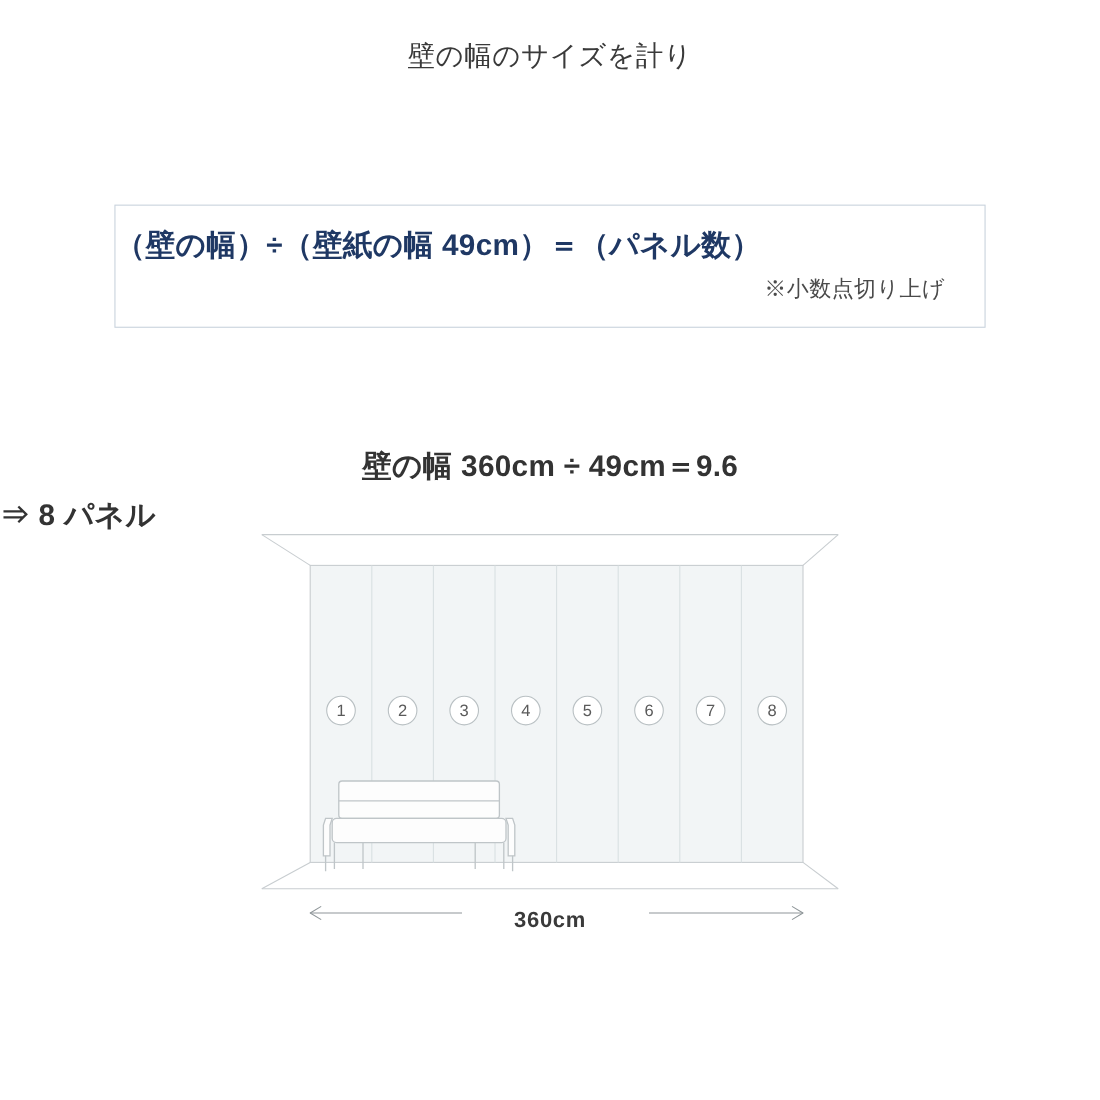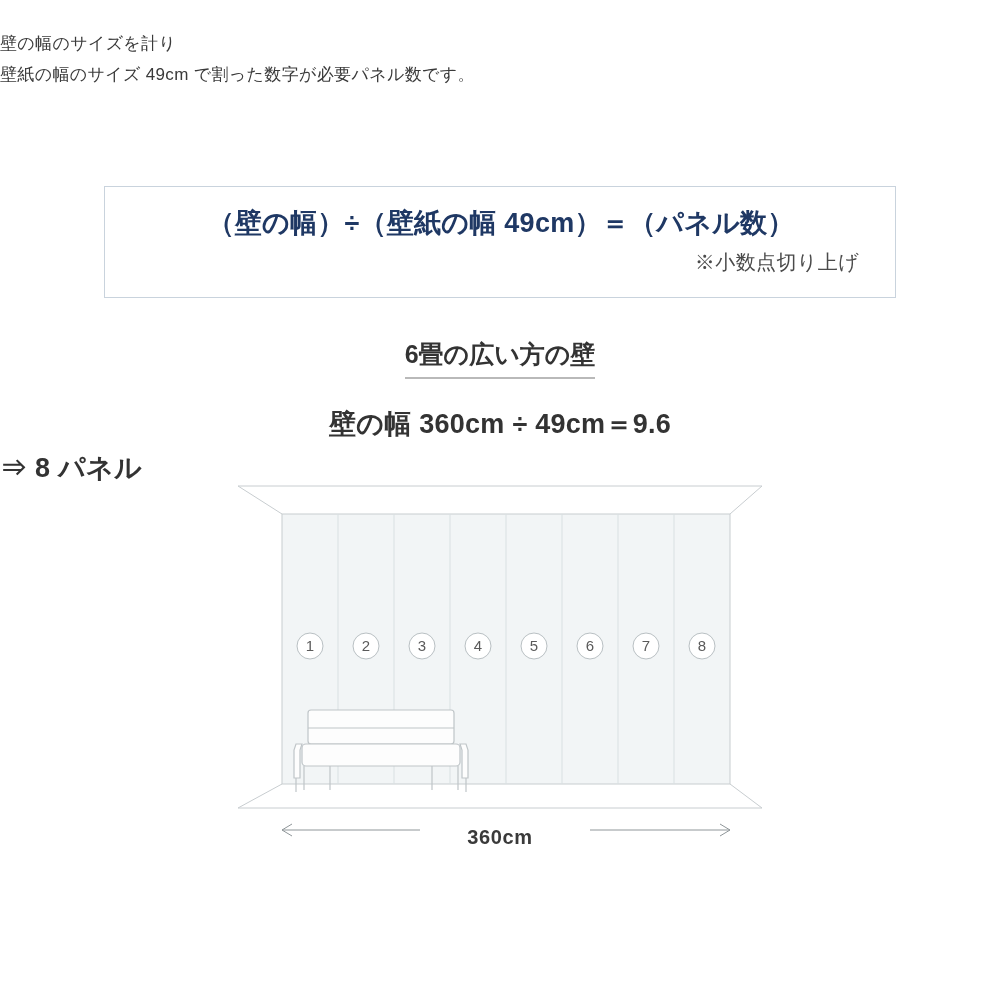--- a/index.html
+++ b/index.html
@@ -19,22 +19,23 @@
     width: 1000px;
     height: 1000px;
   }
 
   
   .intro {
     position: absolute;
     top: 28px;
     left: 0;
     width: 1000px;
+    text-align: center;
     line-height: 1.85;
-    font-size: 17px;
+    font-size: 25px;
     letter-spacing: 0.02em;
     color: #3a3a3a;
   }
   .intro div { white-space: nowrap; }
 
   
   .formula-box {
     position: absolute;
     top: 186px;
     left: 104px;
@@ -42,21 +43,20 @@
     height: 112px;
     border: 1px solid #c9d3dd;
     box-sizing: border-box;
     background: #ffffff;
   }
   .formula-text {
     position: absolute;
     top: 18px;
     left: 0;
     width: 792px;
-    text-align: center;
     font-size: 27px;
     font-weight: bold;
     color: #1f3864;
     letter-spacing: 0.01em;
     white-space: nowrap;
   }
   .formula-note {
     position: absolute;
     top: 62px;
     right: 36px;
@@ -144,31 +144,27 @@
   }
   .footnote .l2 { padding-left: 28px; }
 </style>
 </head>
 <body>
 
 <div class="page">
 
   <div class="intro">
     <div>壁の幅のサイズを計り</div>
-    <div>壁紙の幅のサイズ 49cm で割った数字が必要パネル数です。</div>
   </div>
 
   <div class="formula-box">
     <div class="formula-text">（壁の幅）÷（壁紙の幅 49cm）＝（パネル数）</div>
     <div class="formula-note">※小数点切り上げ</div>
   </div>
 
-  <div class="section-heading">
-    <span>6畳の広い方の壁</span>
-  </div>
 
   <div class="calc-line1">壁の幅 360cm ÷ 49cm＝9.6</div>
   <div class="calc-line2">⇒ 8 パネル</div>
 
   <div class="room">
     <svg width="540" height="380" viewBox="0 0 540 380" xmlns="http://www.w3.org/2000/svg">
 
       <g stroke="#c8cdd0" stroke-width="1" fill="none">
 
         <line x1="8" y1="8" x2="52" y2="36"></line>

